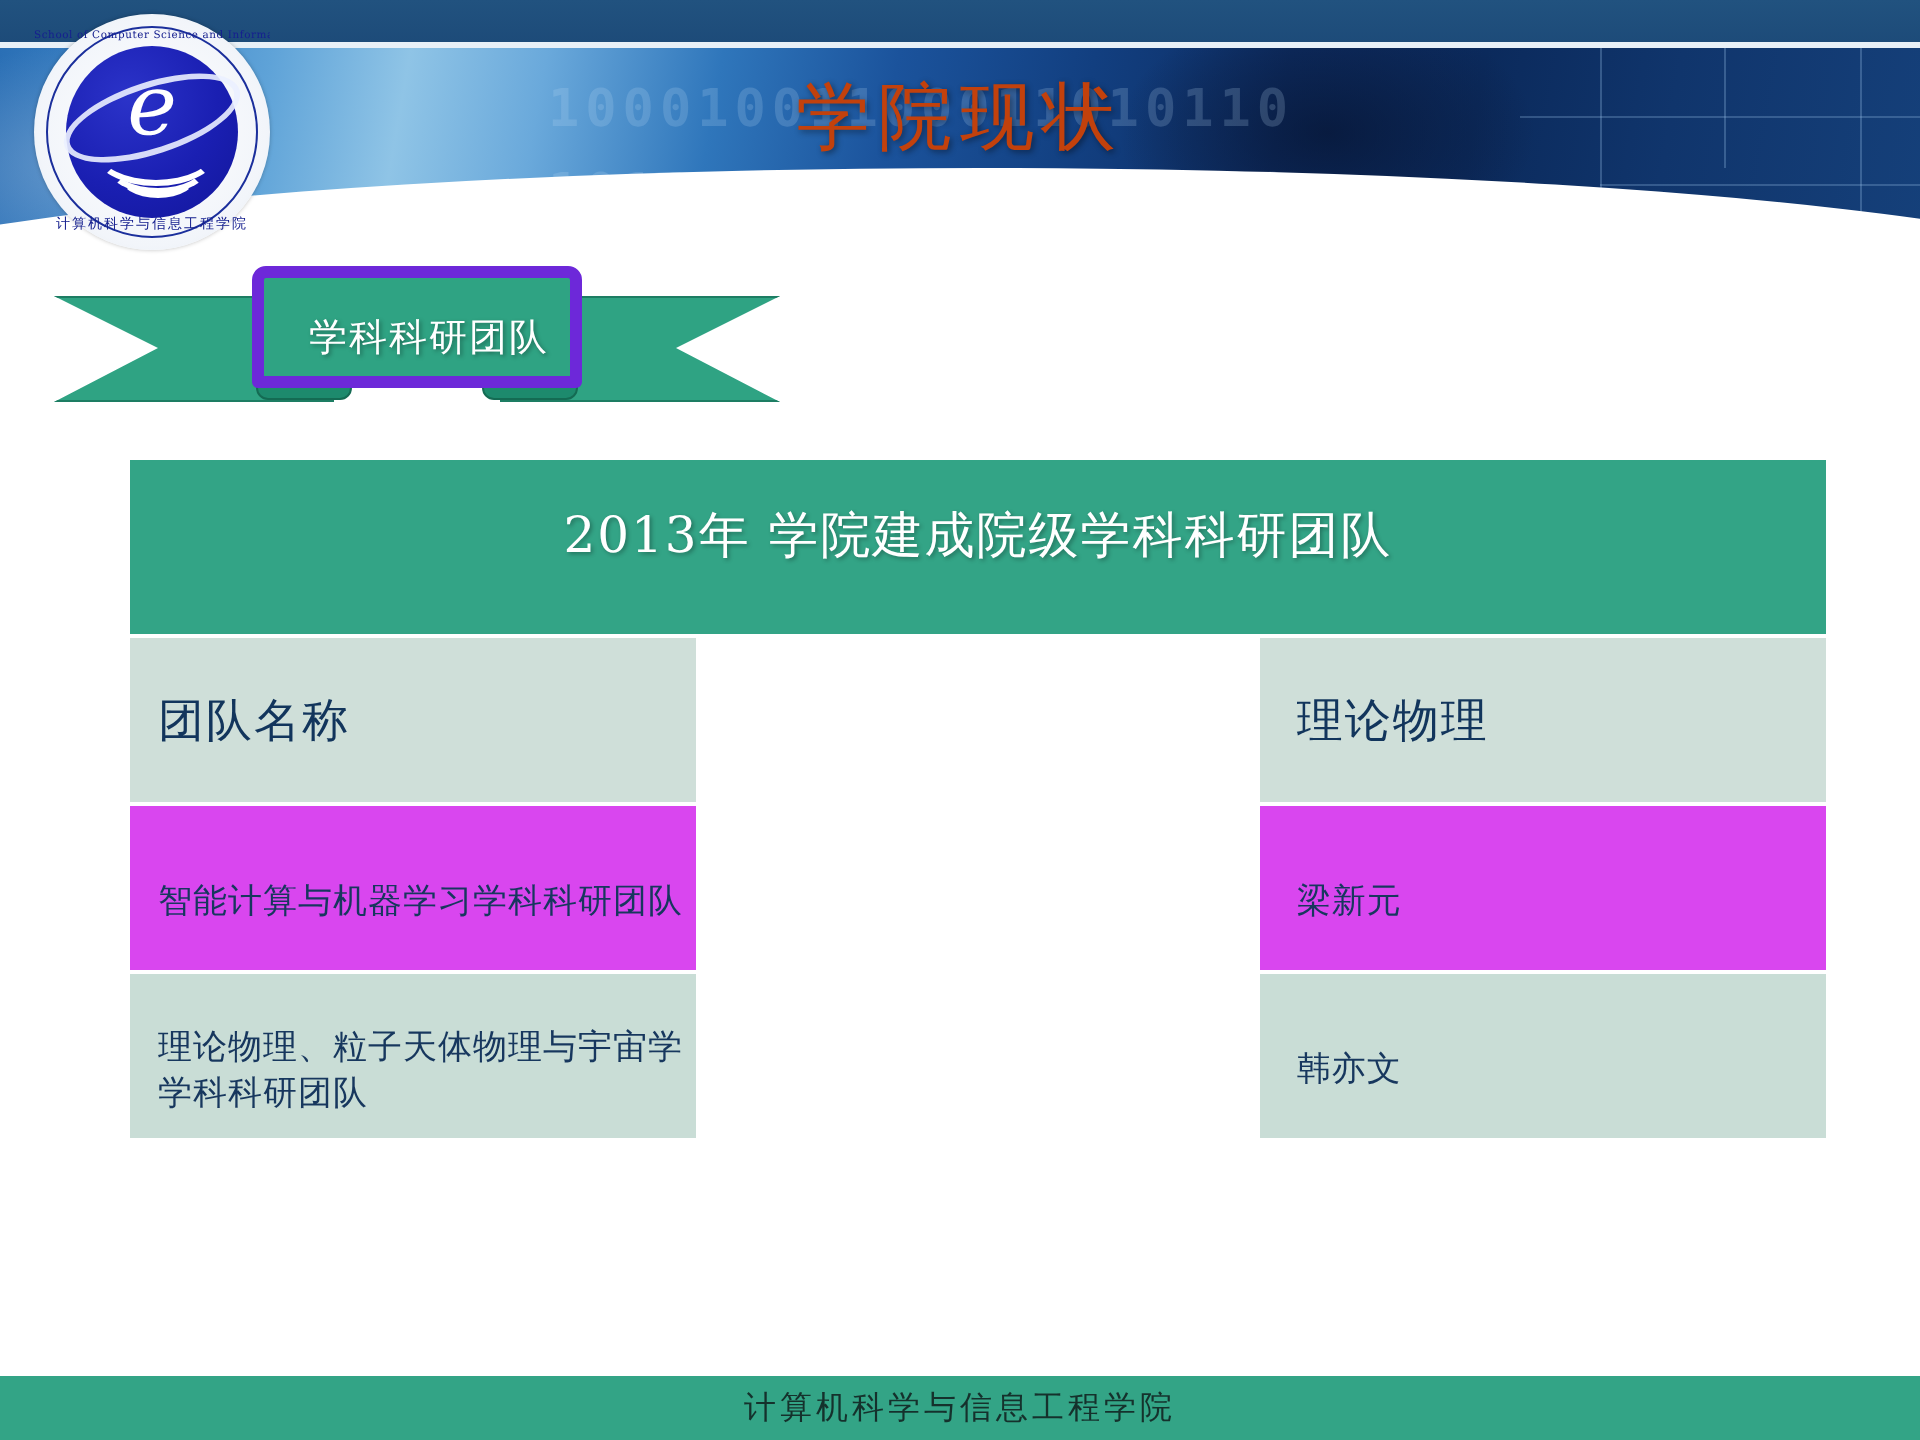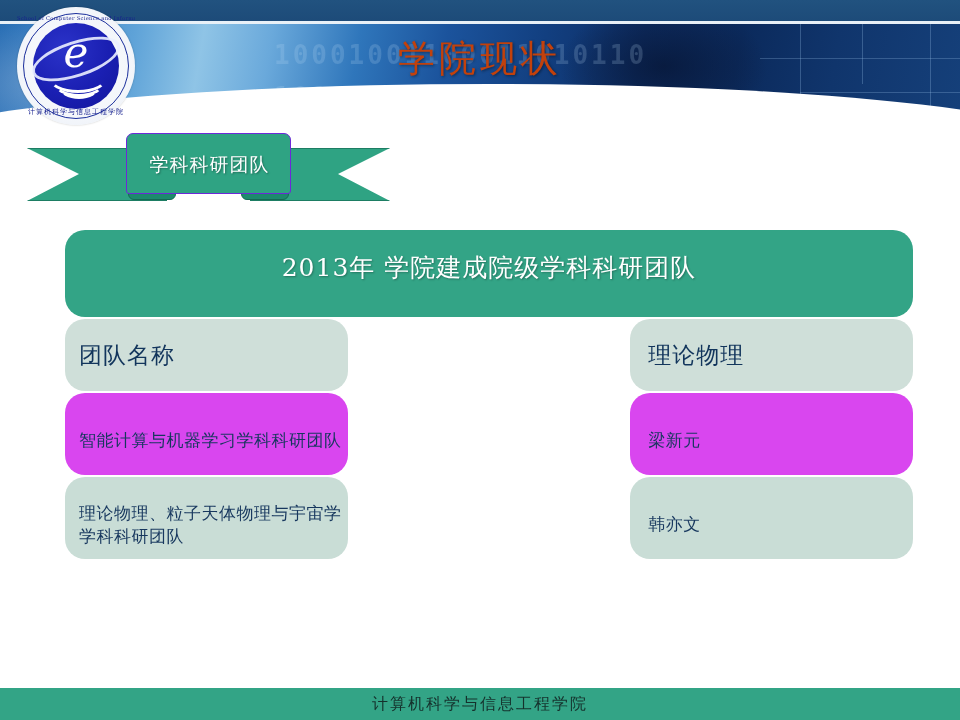--- a/index.html
+++ b/index.html
@@ -229,21 +229,21 @@
     border-radius: 0 0 6px 6px;
     box-sizing: border-box;
   }
   .ribbon-fold-l { left: 101px; }
   .ribbon-fold-r { left: 214px; }
   .ribbon-center {
     position: absolute;
     left: 99px; top: 0px;
     width: 165px; height: 61px;
     background: #2fa383;
-    border: 1px solid #6d28d9;
+    border: 6px solid #6d28d9;
     border-radius: 7px 7px 3px 3px;
     box-sizing: border-box;
   }
   .ribbon-label {
     position: absolute;
     left: 0; top: 0;
     width: 165px; height: 61px;
     line-height: 61px;
     text-align: center;
     color: #ffffff;
@@ -261,37 +261,36 @@
   }
   table.data-table {
     width: 848px;
     border-collapse: separate;
     border-spacing: 0px 2px;
     table-layout: fixed;
   }
   table.data-table td {
     vertical-align: middle;
     padding: 0;
-    border-radius: 20px;
   }
   .cap-cell {
     background: #33a486;
     height: 75px;
     text-align: center;
     color: #ffffff;
     font-family: "DejaVu Serif", "Liberation Serif", serif;
     font-size: 25px;
     letter-spacing: 1px;
     padding-bottom: 12px !important;
     vertical-align: middle;
     text-shadow: 1px 1px 2px rgba(0,0,0,0.30);
   }
   .hdr-cell {
     background: #cfdfd9;
-    height: 72px;
+    height: 82px;
     color: #12355c;
     font-family: "DejaVu Serif", "Liberation Serif", serif;
     font-size: 23px;
     letter-spacing: 1px;
     padding-left: 14px !important;
   }
   .hdr-cell.second { padding-left: 18px !important; }
   .row-cell {
     height: 69px;
     color: #17375e;

